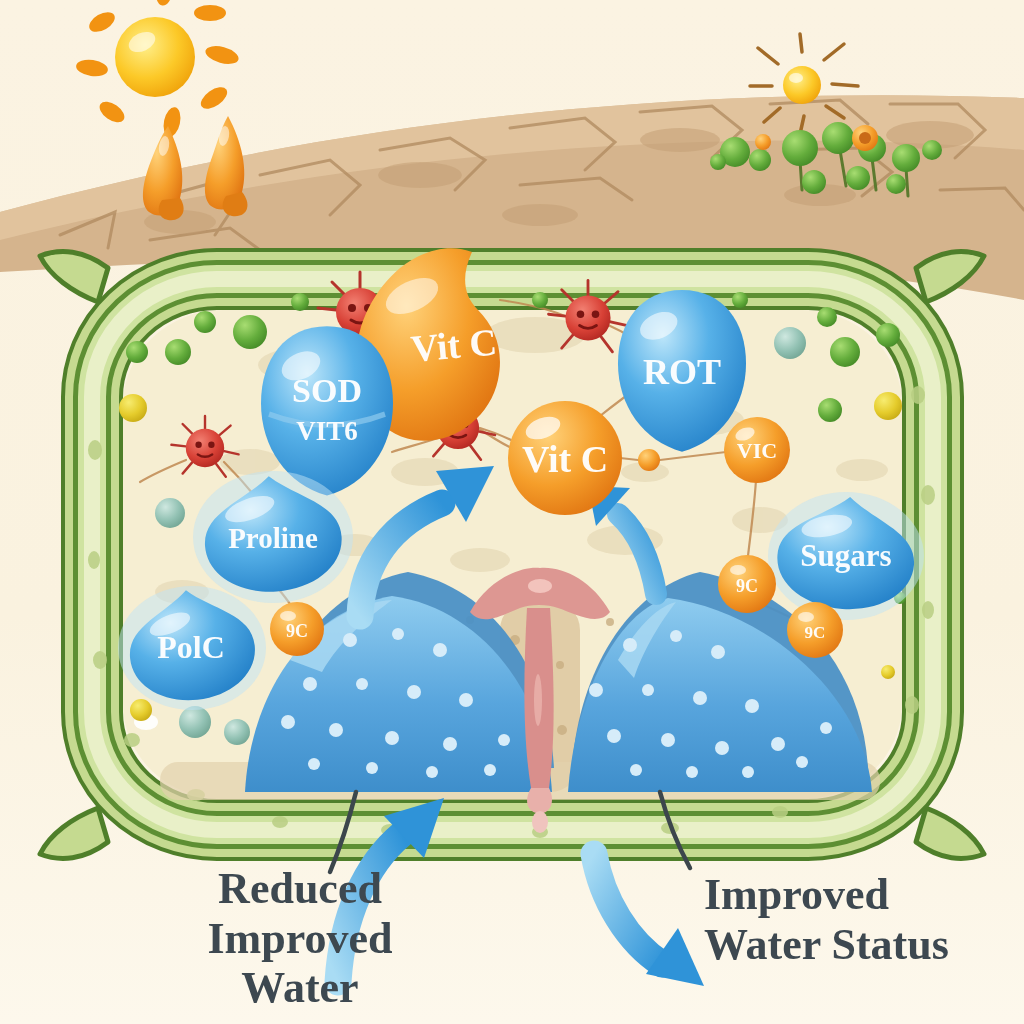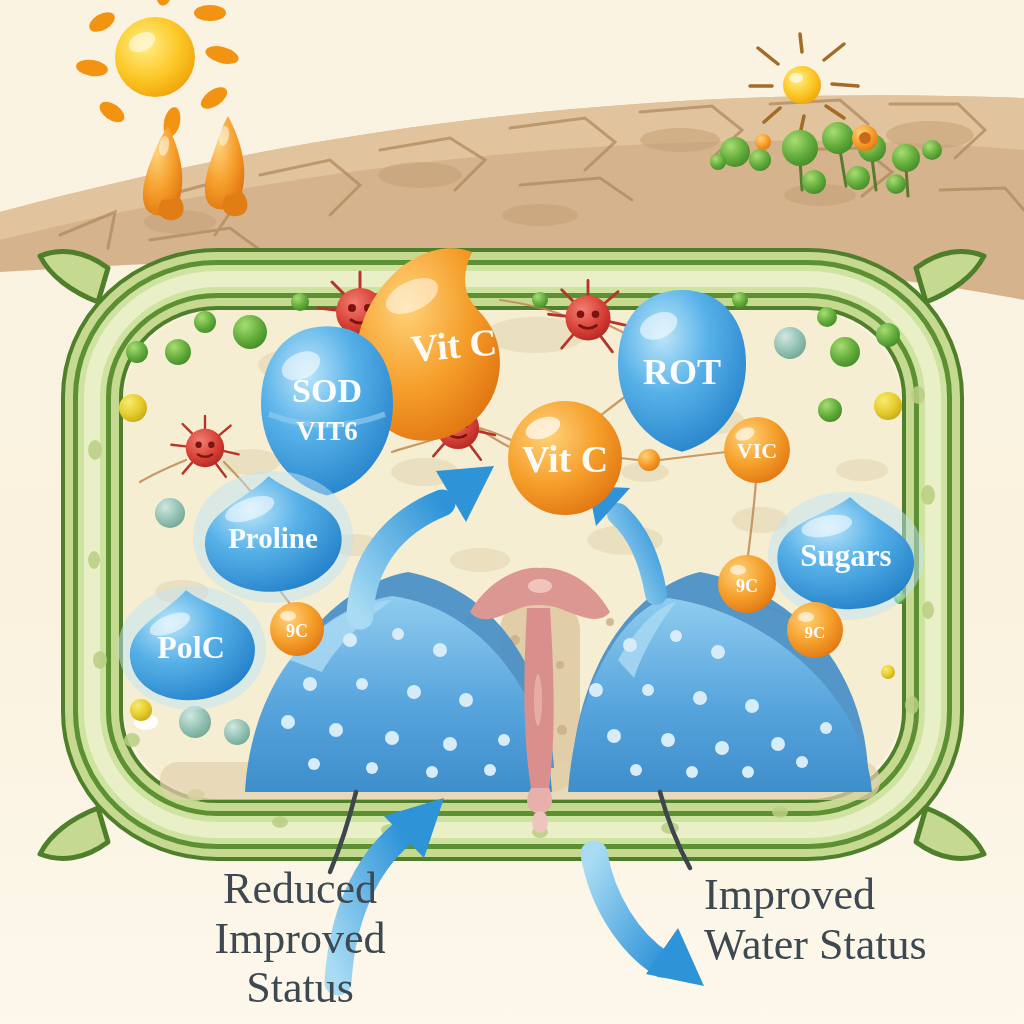--- a/index.html
+++ b/index.html
@@ -4,21 +4,21 @@
 <style>
   html,body{margin:0;padding:0;}
   #stage{
     position:relative;width:1024px;height:1024px;overflow:hidden;
     background:linear-gradient(180deg,#fbf3e2 0%,#faf2df 60%,#fdf8ec 100%);
     font-family:"Liberation Serif", serif;
   }
   svg{position:absolute;left:0;top:0;}
   .blob-label{fill:#ffffff;font-weight:bold;font-family:"Liberation Serif",serif;text-anchor:middle;opacity:.96;}
   .caption{
-    position:absolute;color:#3d4850;font-weight:normal;
+    position:absolute;color:#3d4850;font-weight:bold;
     font-family:"Liberation Serif",serif;font-size:44px;line-height:1.13;
   }
   .caption-left{left:92px;top:864px;width:416px;text-align:center;}
   .caption-right{left:704px;top:870px;width:330px;text-align:left;}
 </style>
 </head>
 <body>
 
 <div id="stage">
 <svg width="1024" height="1024" viewBox="0 0 1024 1024">
@@ -493,19 +493,19 @@
   </g>
   <g>
     <path d="M 594,854 C 602,900 628,942 662,964" stroke="url(#gArrowD)" stroke-width="27" fill="none" stroke-linecap="round"></path>
     <polygon points="704,986 646,974 678,928" fill="#2f93d8"></polygon>
   </g>
 </svg>
 
 <div class="caption caption-left">
   <div>Reduced</div>
   <div>Improved</div>
-  <div>Status</div>
+  <div>Water</div>
 </div>
 <div class="caption caption-right">
   <div>Improved</div>
   <div>Water Status</div>
 </div>
 </div>
 
 </body></html>

